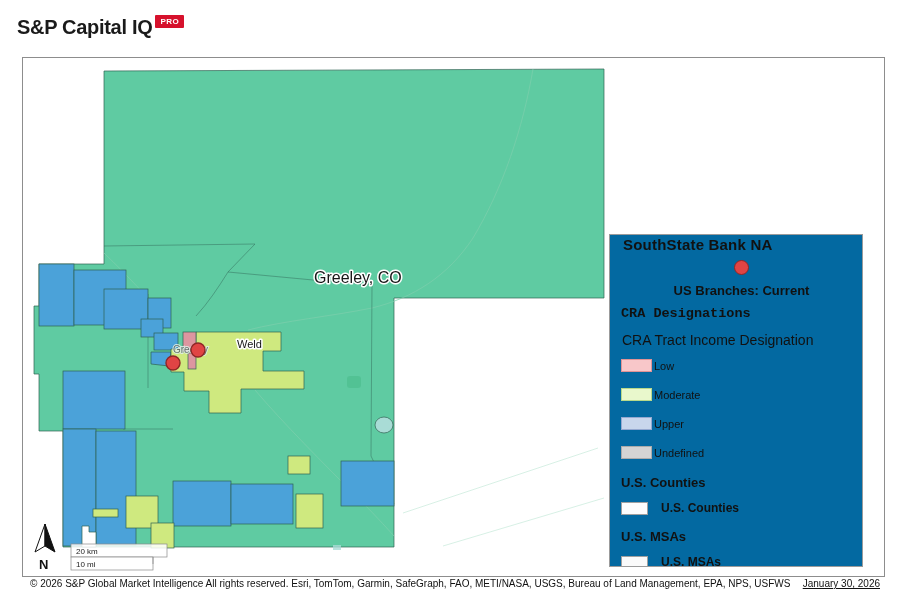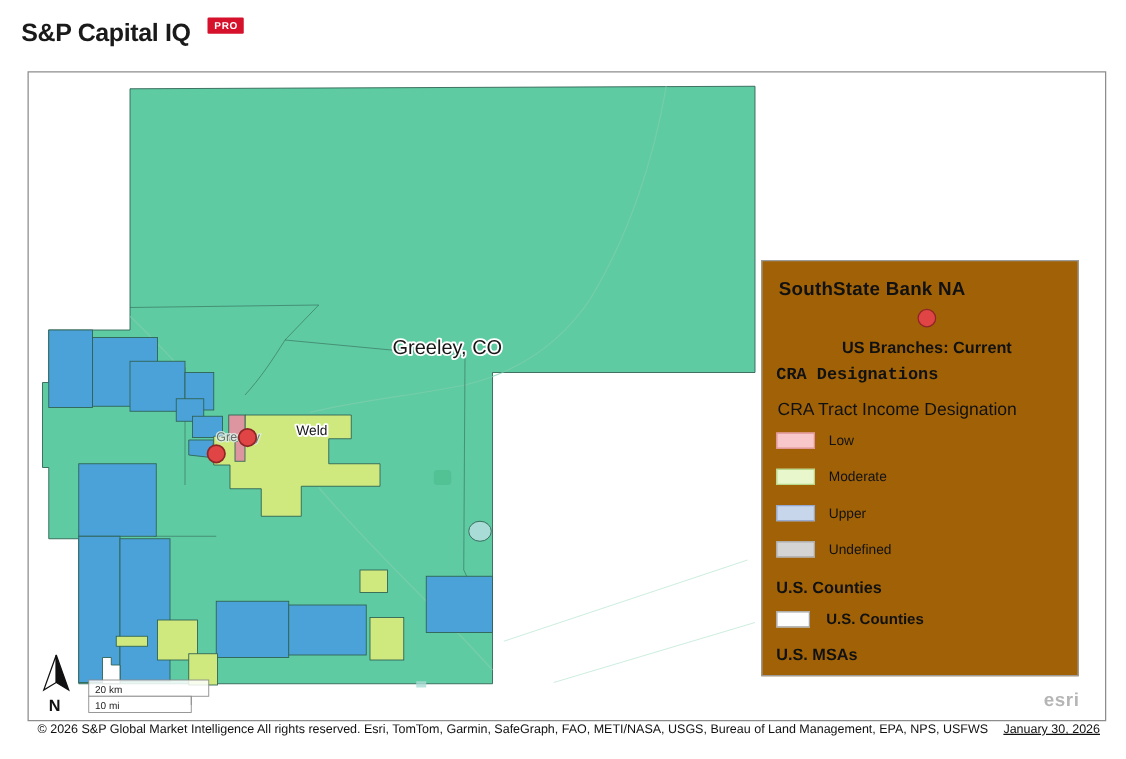--- a/index.html
+++ b/index.html
@@ -6,21 +6,21 @@
   body{
     width:901px;height:607px;position:relative;overflow:hidden;
     font-family:"Liberation Sans","DejaVu Sans",sans-serif;color:#111;
   }
   
   .header{position:absolute;left:0;top:0;width:100%;height:56px;}
   .logo{position:absolute;left:17px;top:16px;font-size:20px;font-weight:bold;
         letter-spacing:-0.3px;color:#1a1a1a;white-space:nowrap;}
   .pro-badge{display:inline-block;background:var(--c-pro-badge,#d6112c);color:#fff;
         font-size:8px;font-weight:bold;padding:2px 5px 2px 5px;border-radius:1px;
-        transform:translateY(-10px);margin-left:14px;letter-spacing:.5px;}
+        transform:translateY(-10px);margin-left:3px;letter-spacing:.5px;}
   .map-title{position:absolute;left:187px;top:26px;font-size:13px;font-weight:bold;}
   
   .map-frame{position:absolute;left:22px;top:57px;width:861px;height:518px;
         border:1px solid #8d8d8d;background:#fff;}
   .map-frame svg{display:block;}
   
   .f-mid{fill:var(--c-middle-tract,#5fcba2);}
   .f-up{fill:var(--c-upper-tract,#4ba2d9);}
   .f-mod{fill:var(--c-moderate-tract,#cfe97f);}
   .f-low{fill:var(--c-low-tract,#dd96a0);}
@@ -30,30 +30,30 @@
   .river{stroke:#7ecfad;stroke-width:1;fill:none;opacity:.7;}
   .faint{stroke:#8fd6b6;stroke-width:.8;fill:none;opacity:.45;}
   .maplabel{font-family:"Liberation Sans","DejaVu Sans",sans-serif;fill:#161616;
         paint-order:stroke;stroke:#ffffff;stroke-width:3px;stroke-linejoin:round;}
   .citylabel{font-family:"Liberation Sans","DejaVu Sans",sans-serif;fill:#5c6b66;opacity:.9;
         paint-order:stroke;stroke:#dfeee7;stroke-width:2px;}
   .esri{font-size:15px;font-weight:bold;fill:#b5b5b5;letter-spacing:.5px;}
   .scaletext{font-size:8px;fill:#222;}
   .scalebox{fill:rgba(255,255,255,.85);stroke:#8a8a8a;stroke-width:.7;}
   
-  .legend{position:absolute;left:586px;top:150px;width:254px;height:333px;
-        background:#a16207;border:1px solid #9b9b9b;box-sizing:border-box;
-        padding:13px 0 0 11px;overflow:hidden;}
+  .legend{position:absolute;left:586px;top:176px;width:254px;height:333px;
+        background:#0369a1;border:1px solid #9b9b9b;box-sizing:border-box;
+        padding:0 0 0 11px;overflow:hidden;}
   .lg-title{font-size:15px;font-weight:bold;margin:1px 0 7px 2px;letter-spacing:.2px;}
   .lg-branch{display:flex;align-items:center;gap:8px;font-size:13px;font-weight:600;margin:0 0 8px 0;flex-direction:column;}
   .lg-circle{width:15px;height:15px;border-radius:50%;box-sizing:border-box;
         background:var(--c-branch-marker,#e04444);border:1.5px solid var(--c-branch-marker-border,#8f2626);}
   .lg-group{font-size:13.5px;font-weight:600;margin:2px 0 11px 0;font-family:Liberation Mono, monospace;}
   .lg-sub{font-size:14px;margin:0 0 11px 1px;}
-  .lg-item{display:flex;align-items:center;gap:11px;margin-bottom:16px;}
+  .lg-item{display:flex;align-items:center;gap:2px;margin-bottom:16px;}
   .lg-swatch{width:31px;height:13px;border:1px solid #aaa;box-sizing:border-box;flex:0 0 auto;}
   .lg-item-label{font-size:11px;}
   .lg-group2{font-size:13px;font-weight:600;margin:0 0 11px 0;}
   .lg-item2{display:flex;align-items:center;gap:13px;margin-bottom:14px;}
   .lg-swatch2{width:27px;height:13px;border:1px solid #a0a0a0;box-sizing:border-box;flex:0 0 auto;}
   .lg-item2-label{font-size:12px;font-weight:600;}
   
   .footer{position:absolute;left:0;top:577px;width:100%;height:16px;font-size:10px;color:#111;}
   .footer .copyright{position:absolute;left:30px;top:1px;white-space:nowrap;}
   .footer .date{position:absolute;right:21px;top:1px;text-decoration:underline;}

